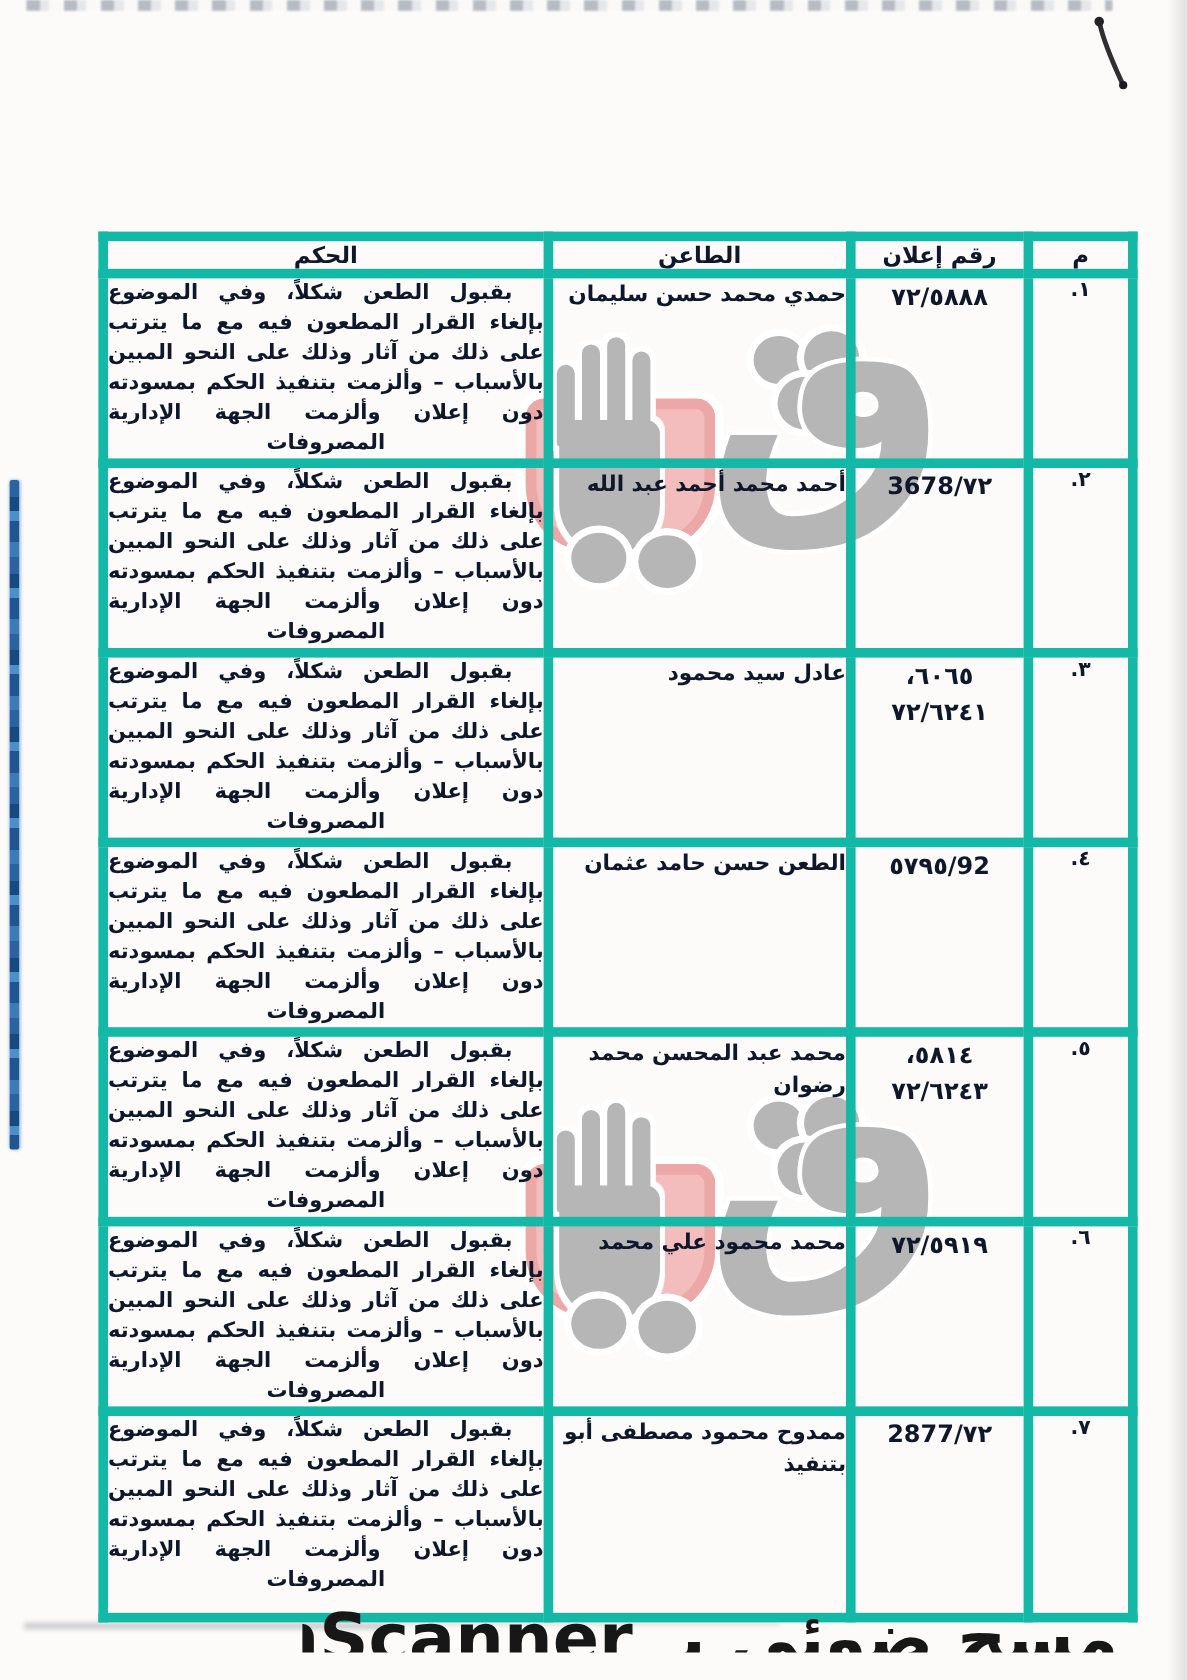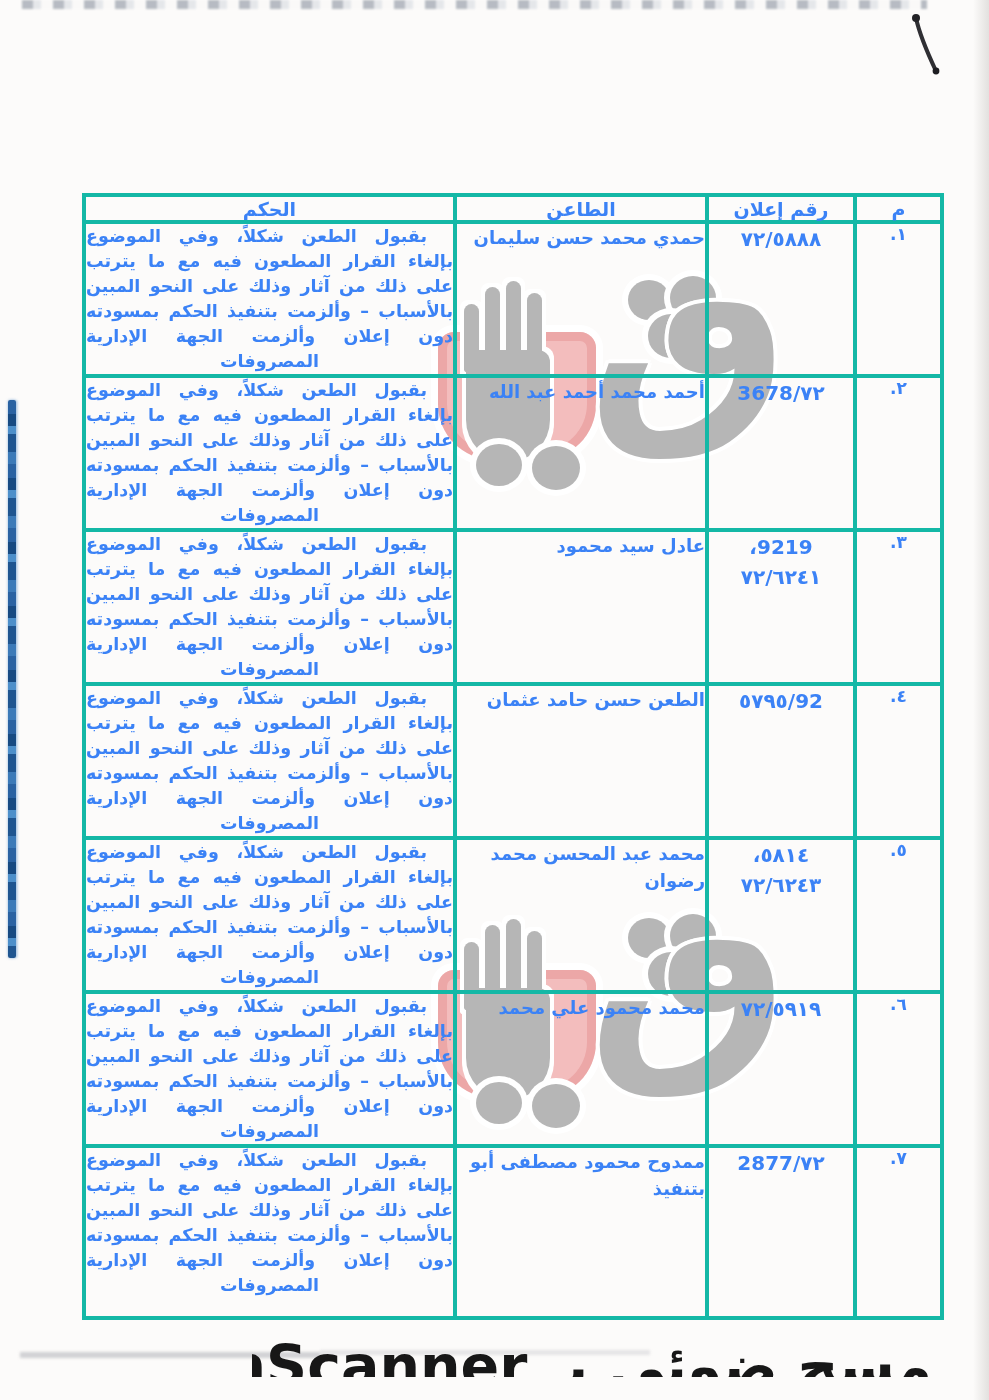--- a/index.html
+++ b/index.html
@@ -86,23 +86,23 @@
   
   .doc-table-wrap { position:absolute; left:82px; top:193px; z-index:2; }
   table.doc {
     border-collapse: collapse;
     width: 858px;
     table-layout: fixed;
     background: transparent;
     direction: rtl;
   }
   table.doc th, table.doc td {
-    border: 4px solid #14b8a6;
+    border: 8px solid #14b8a6;
     vertical-align: top;
-    color: #3b82f6;
+    color: #0f172a;
     padding: 0;
   }
   table.doc th {
     height: 25px;
     font-size: 19px;
     font-weight: bold;
     text-align: center;
     padding-top: 1px;
     line-height: 22px;
   }
@@ -204,21 +204,21 @@
         <tr style="height: 149px;">
           <td class="c-index">٢.</td>
           <td class="c-num">٧٢/3678</td>
           <td class="c-name">أحمد محمد أحمد عبد الله</td>
           <td class="c-judg">
             <span class="para">بقبول الطعن شكلاً، وفي الموضوع بإلغاء القرار المطعون فيه مع ما يترتب على ذلك من آثار وذلك على النحو المبين بالأسباب – وألزمت بتنفيذ الحكم بمسودته دون إعلان وألزمت الجهة الإدارية المصروفات</span>
           </td>
         </tr>
         <tr style="height: 148px;">
           <td class="c-index">٣.</td>
-          <td class="c-num">9219،
+          <td class="c-num">٦٠٦٥،
 ٧٢/٦٢٤١</td>
           <td class="c-name">عادل سيد محمود</td>
           <td class="c-judg">
             <span class="para">بقبول الطعن شكلاً، وفي الموضوع بإلغاء القرار المطعون فيه مع ما يترتب على ذلك من آثار وذلك على النحو المبين بالأسباب – وألزمت بتنفيذ الحكم بمسودته دون إعلان وألزمت الجهة الإدارية المصروفات</span>
           </td>
         </tr>
         <tr style="height: 147px;">
           <td class="c-index">٤.</td>
           <td class="c-num">92/٥٧٩٥</td>
           <td class="c-name">الطعن حسن حامد عثمان</td>

